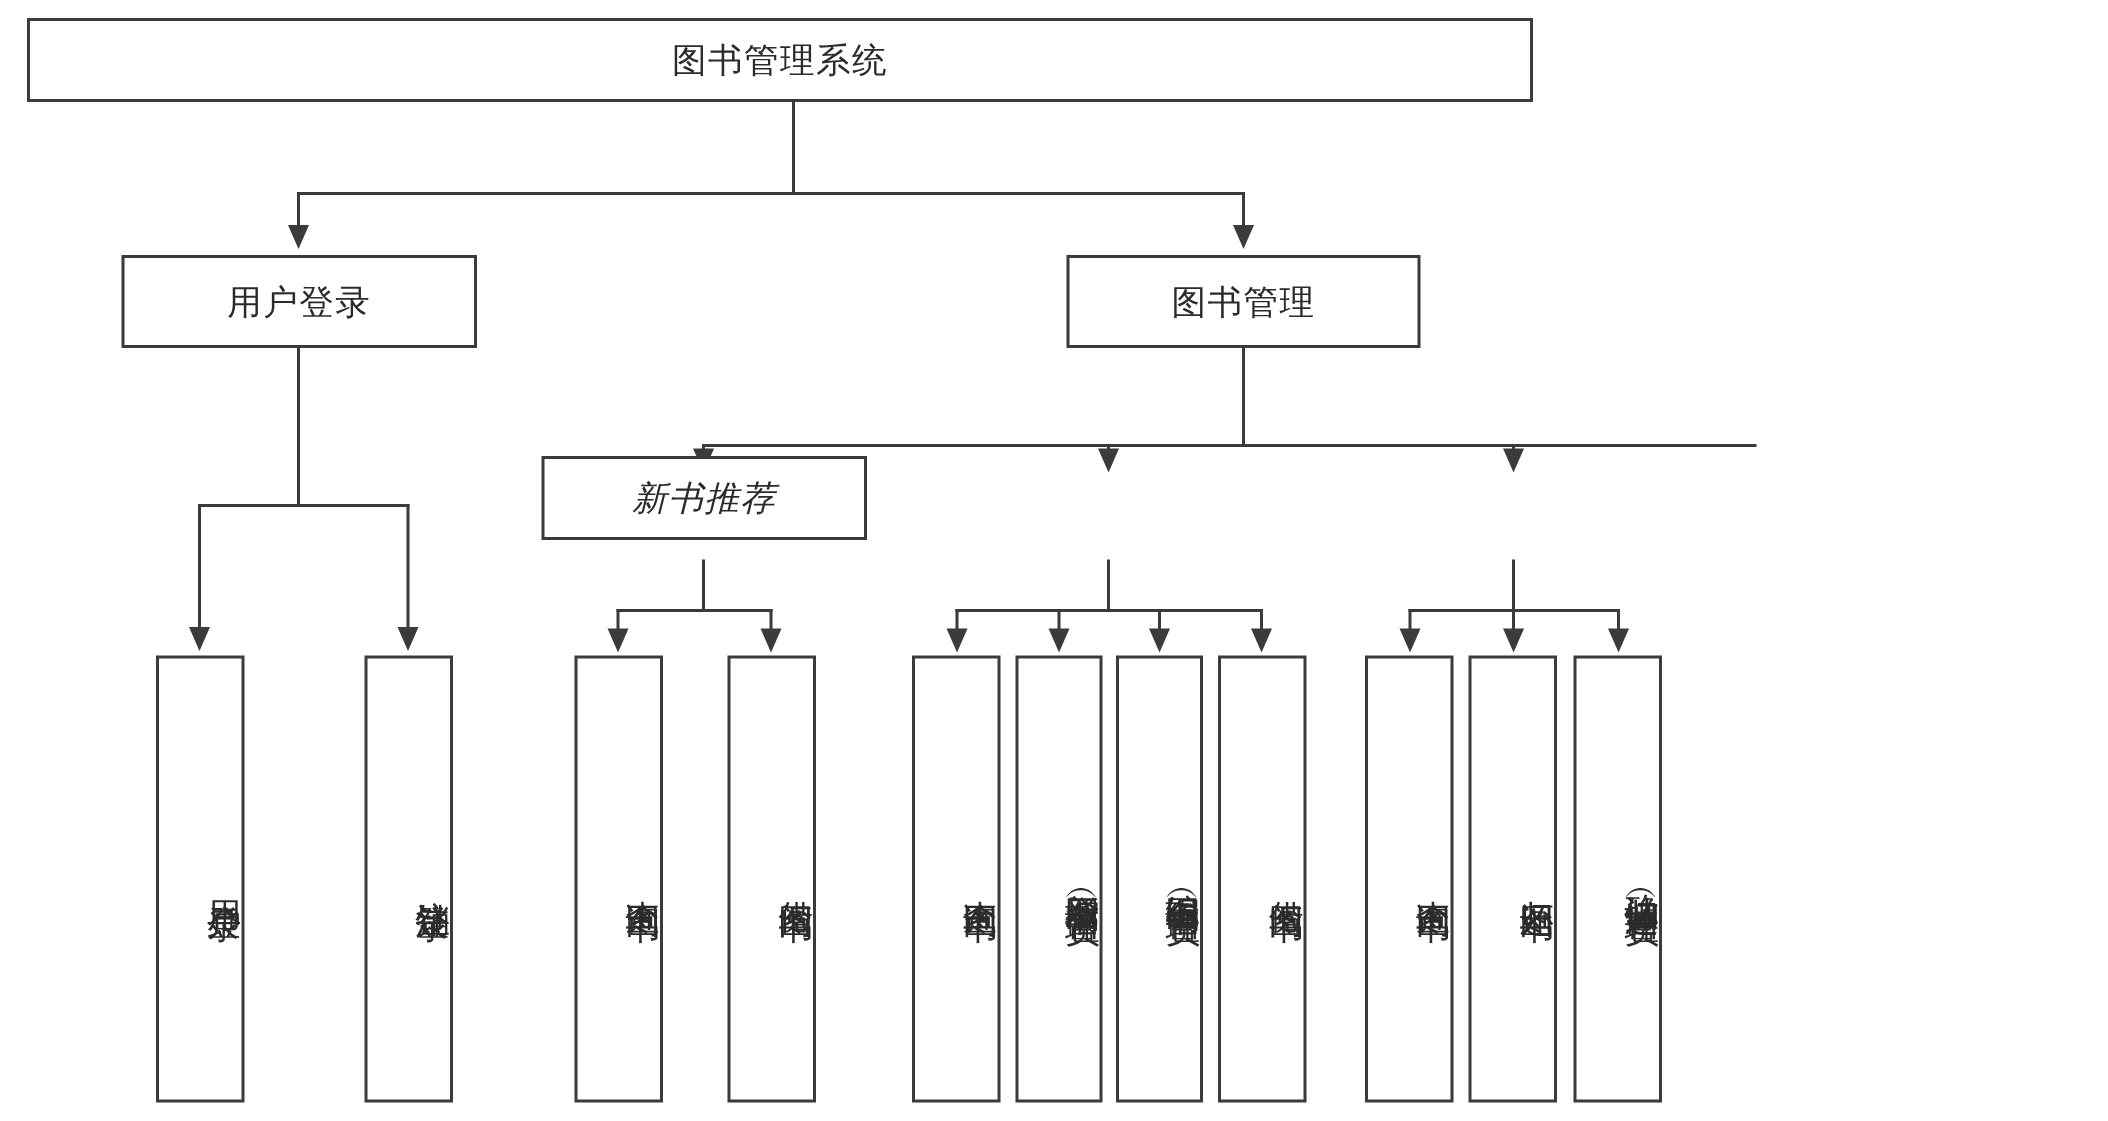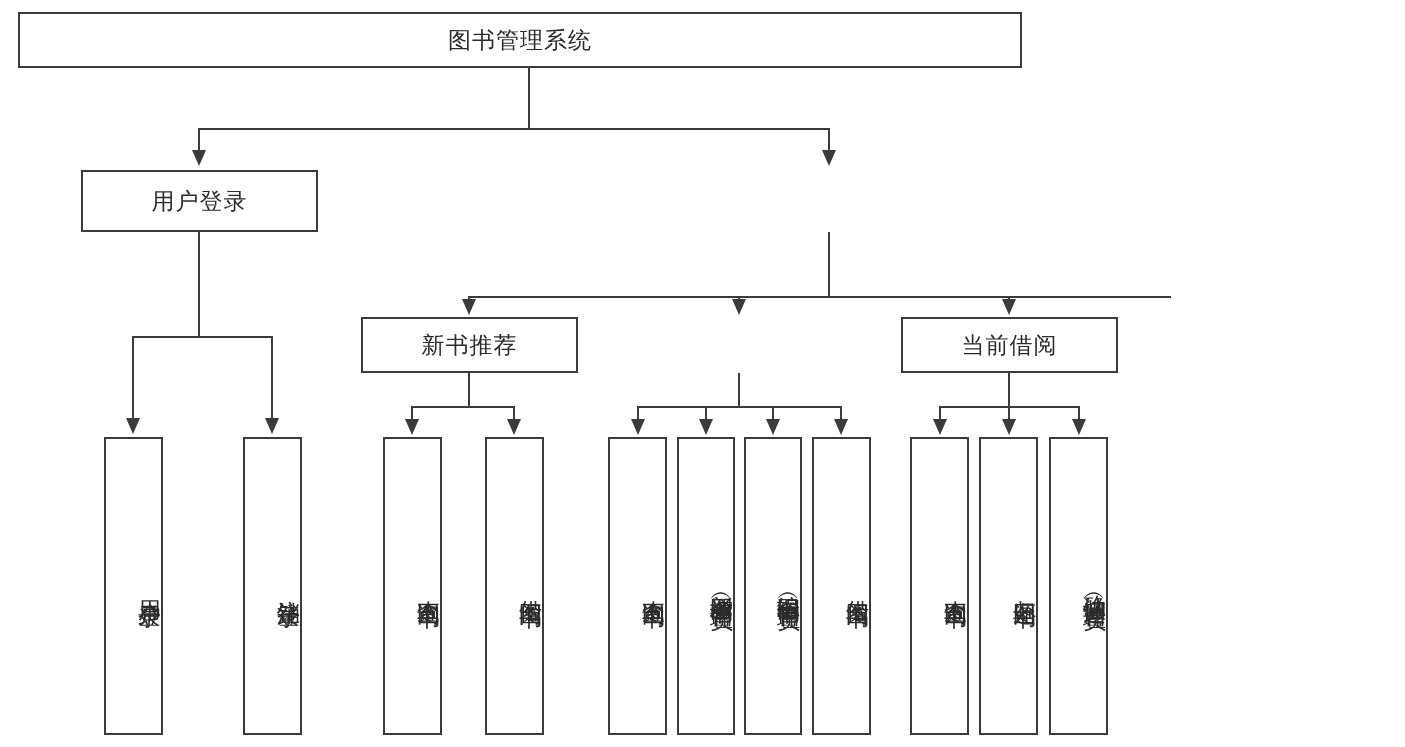--- a/index.html
+++ b/index.html
@@ -92,45 +92,45 @@
 
   <div class="conn hline" style="left:199px; top:128px; width:631px; height:2px;"></div>
 
   <div class="conn vline" style="left:198px; top:128px; width:2px; height:24px;"></div>
   <div class="arrow" style="left:192px; top:150px;"></div>
   <div class="conn vline" style="left:828px; top:128px; width:2px; height:24px;"></div>
   <div class="arrow" style="left:822px; top:150px;"></div>
 
   <div class="node h" style="left:81px; top:170px; width:237px; height:62px;">
     <span>用户登录</span>
+  </div>
+  <div class="node h" style="left:711px; top:170px; width:236px; height:62px;">
+    <span>图书管理</span>
   </div>
 
   <div class="conn vline" style="left:198px; top:232px; width:2px; height:104px;"></div>
   <div class="conn hline" style="left:132px; top:336px; width:141px; height:2px;"></div>
   <div class="conn vline" style="left:132px; top:336px; width:2px; height:83px;"></div>
   <div class="arrow" style="left:126px; top:418px;"></div>
   <div class="conn vline" style="left:271px; top:336px; width:2px; height:83px;"></div>
   <div class="arrow" style="left:265px; top:418px;"></div>
 
   <div class="conn vline" style="left:828px; top:232px; width:2px; height:64px;"></div>
   <div class="conn hline" style="left:468px; top:296px; width:813px; height:2px;"></div>
   <div class="conn vline" style="left:468px; top:296px; width:2px; height:4px;"></div>
   <div class="arrow" style="left:462px; top:299px;"></div>
   <div class="conn vline" style="left:738px; top:296px; width:2px; height:4px;"></div>
   <div class="arrow" style="left:732px; top:299px;"></div>
   <div class="conn vline" style="left:1008px; top:296px; width:2px; height:4px;"></div>
   <div class="arrow" style="left:1002px; top:299px;"></div>
   <div class="conn vline" style="left:1279px; top:296px; width:2px; height:4px;"></div>
   <div class="arrow" style="left:1273px; top:299px;"></div>
 
-  <div class="node h" style="left:361px; top:317px; width:217px; height:56px;">
+  <div class="node h" style="left:361px; top:304px; width:217px; height:56px;font-style:italic;">
     <span>新书推荐</span>
-  </div>
-  <div class="node h" style="left:901px; top:317px; width:217px; height:56px;">
-    <span>当前借阅</span>
   </div>
 
   <div class="conn vline" style="left:468px; top:373px; width:2px; height:33px;"></div>
   <div class="conn hline" style="left:411px; top:406px; width:104px; height:2px;"></div>
   <div class="conn vline" style="left:411px; top:406px; width:2px; height:15px;"></div>
   <div class="arrow" style="left:405px; top:419px;"></div>
   <div class="conn vline" style="left:513px; top:406px; width:2px; height:15px;"></div>
   <div class="arrow" style="left:507px; top:419px;"></div>
 
   <div class="conn vline" style="left:738px; top:373px; width:2px; height:33px;"></div>

